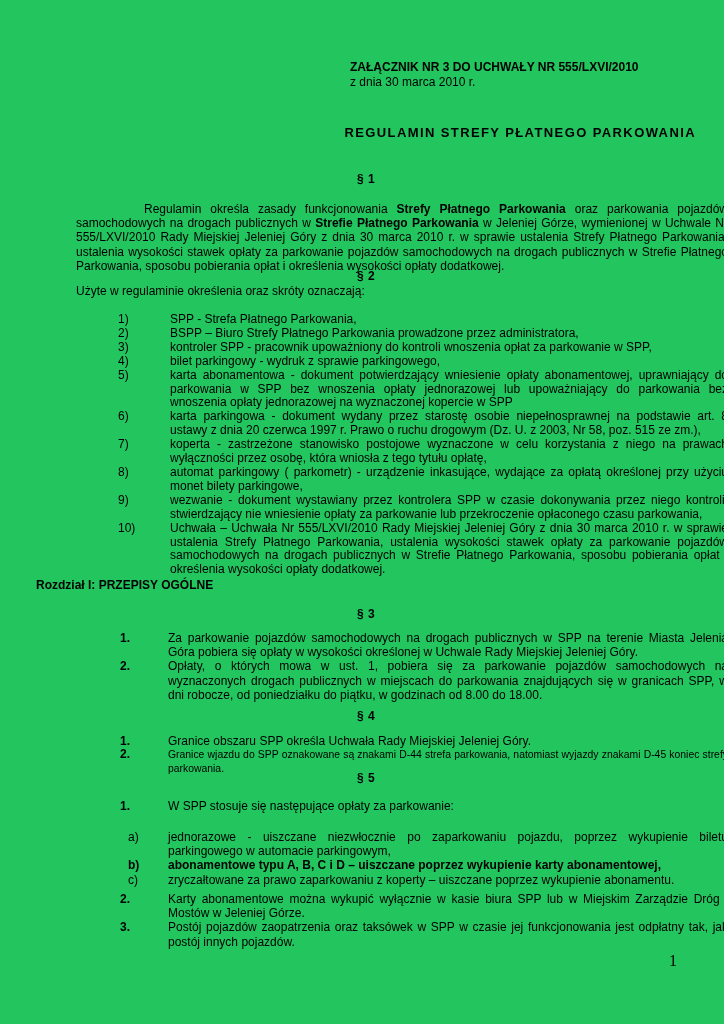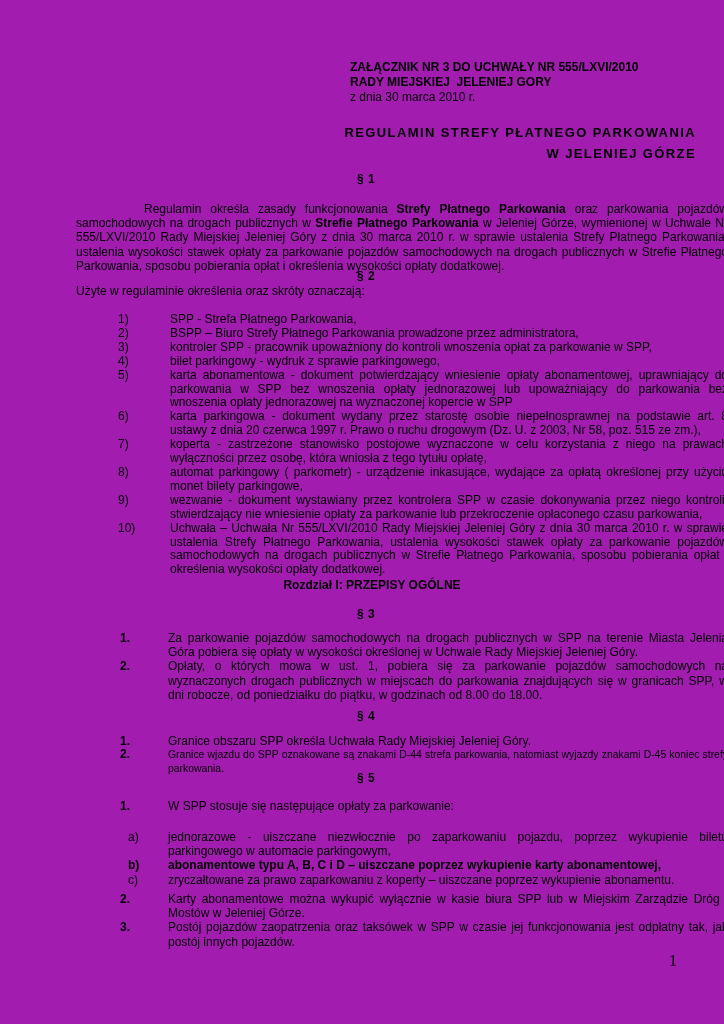--- a/index.html
+++ b/index.html
@@ -1,19 +1,19 @@
 <!DOCTYPE html>
 <html lang="pl"><head>
 <meta charset="utf-8">
 <style>
   html,body{margin:0;padding:0;background:#e8e8e8;}
   .page{
     position:relative;
     width:724px;height:1024px;
-    background:#a21caf;
+    background:#22c55e;
     font-family:"Liberation Sans","DejaVu Sans",sans-serif;
     color:#000;
     overflow:hidden;
   }
   .abs{position:absolute;}
   .just{text-align:justify;text-justify:inter-word;}
   .b{font-weight:bold;}
 
   
   .doc-header{left:350px;top:60px;font-size:12px;line-height:15px;}
@@ -48,41 +48,39 @@
   .s3-list{left:80px;top:631px;width:608px;}
   .s4-list{left:80px;top:734px;width:608px;}
   .small-text{font-size:10.4px;line-height:13.4px;}
   .small-text .num{font-size:12px;}
   .s5-item1{left:80px;top:799px;width:608px;}
   .sub-list{left:88px;top:830px;width:600px;}
   .sub-list .num{flex:0 0 40px;}
   .bold-item{font-weight:bold;}
   .s5-items{left:80px;top:892px;width:608px;}
 
-  .chapter{left:36px;top:578px;width:672px;text-align:center;
+  .chapter{left:36px;top:578px;width:672px;text-align:left;
     font-size:12px;font-weight:bold;line-height:14px;}
 
   .page-num{left:658px;top:952px;width:30px;text-align:center;
     font-family:"Liberation Serif","DejaVu Serif",serif;font-size:16px;}
 </style>
 </head>
 <body>
 
 <div class="page">
 
   <div class="abs doc-header">
 
   <div class="hline b">ZAŁĄCZNIK NR 3 DO UCHWAŁY NR 555/LXVI/2010</div>
-      <div class="hline b">RADY MIEJSKIEJ  JELENIEJ GORY</div>
       <div class="hline">z dnia 30 marca 2010 r.</div>
     </div>
 
   <div class="abs doc-title">
     <div>REGULAMIN STREFY PŁATNEGO PARKOWANIA</div>
-    <div>W JELENIEJ GÓRZE</div>
   </div>
 
   <div class="abs smark smark1">§ 1</div>
 
   <p class="abs body-txt just intro"><span>Regulamin określa zasady funkcjonowania </span><span class="seg-bold">Strefy Płatnego Parkowania</span><span> oraz parkowania pojazdów samochodowych na drogach publicznych w </span><span class="seg-bold">Strefie Płatnego Parkowania</span><span> w Jeleniej Górze, wymienionej w Uchwale Nr 555/LXVI/2010 Rady Miejskiej Jeleniej Góry z dnia 30 marca 2010 r. w sprawie ustalenia Strefy Płatnego Parkowania, ustalenia wysokości stawek opłaty za parkowanie pojazdów samochodowych na drogach publicznych w Strefie Płatnego Parkowania, sposobu pobierania opłat i określenia wysokości opłaty dodatkowej.</span></p>
 
   <div class="abs smark smark2">§ 2</div>
 
   <div class="abs body-txt lead">Użyte w regulaminie określenia oraz skróty oznaczają:</div>
 

